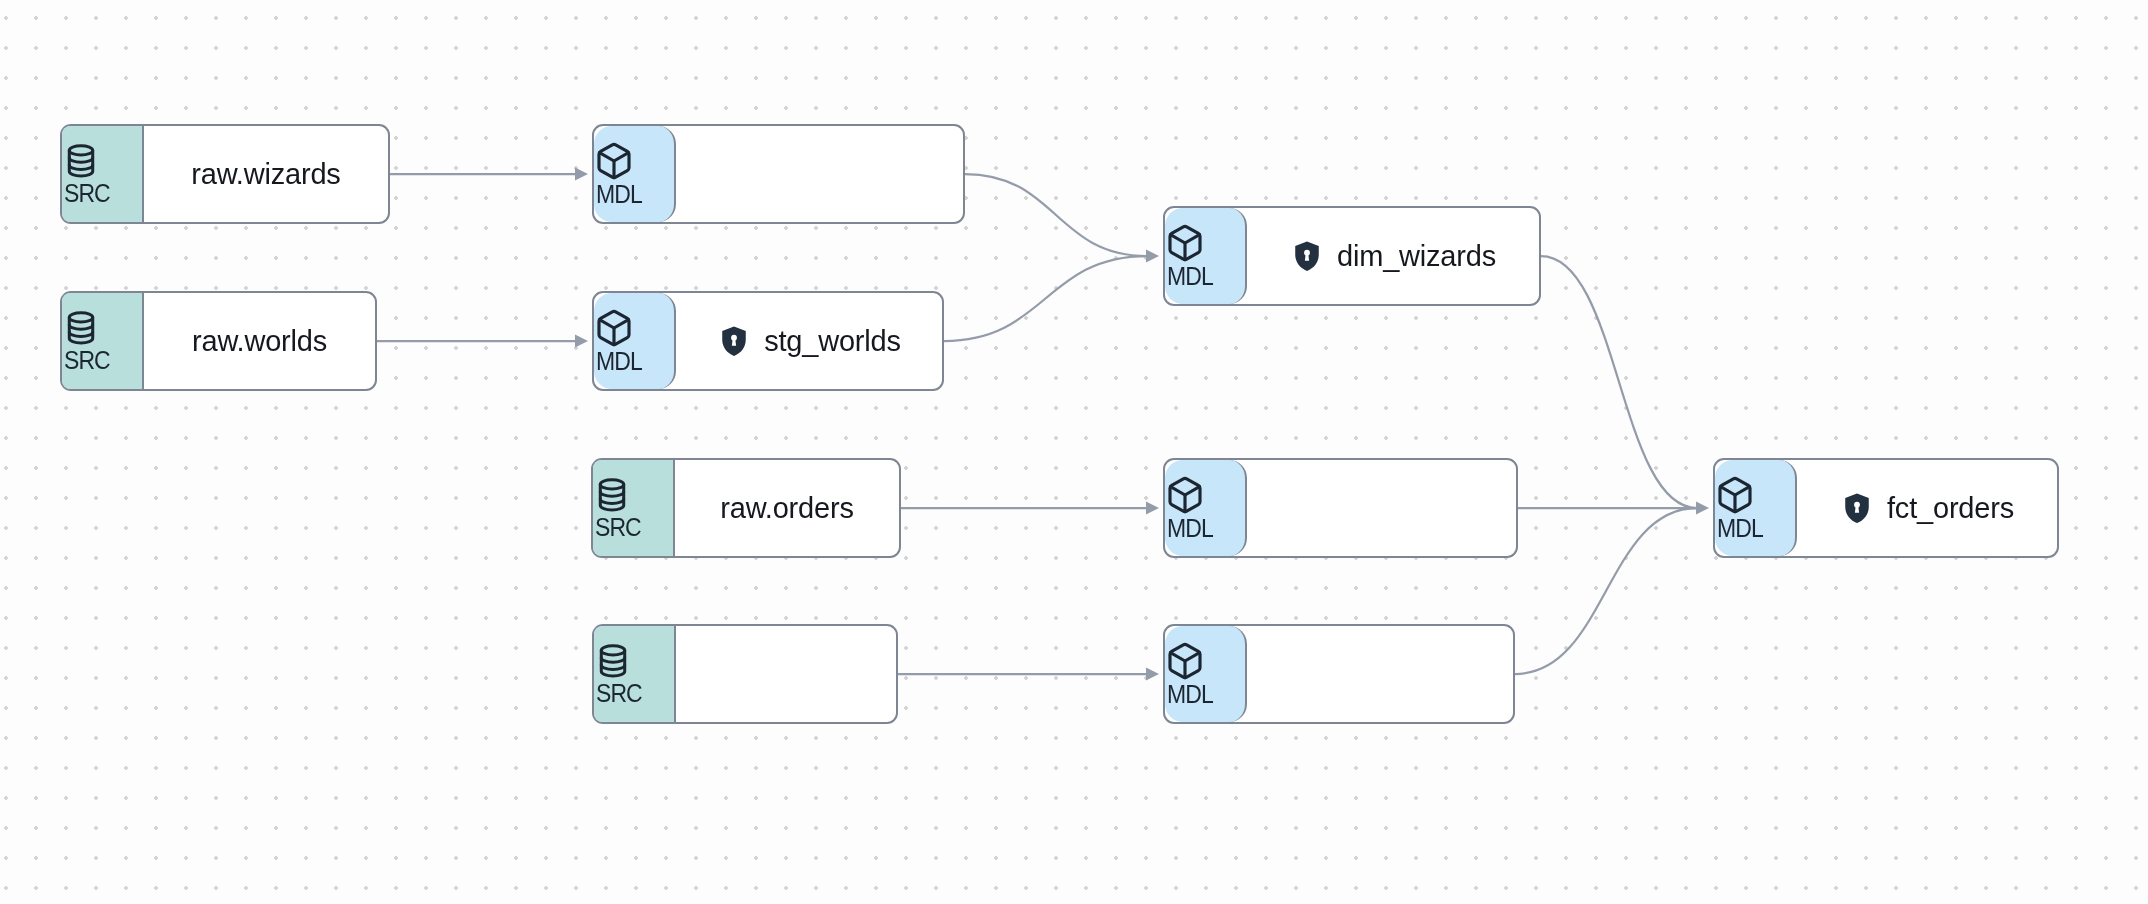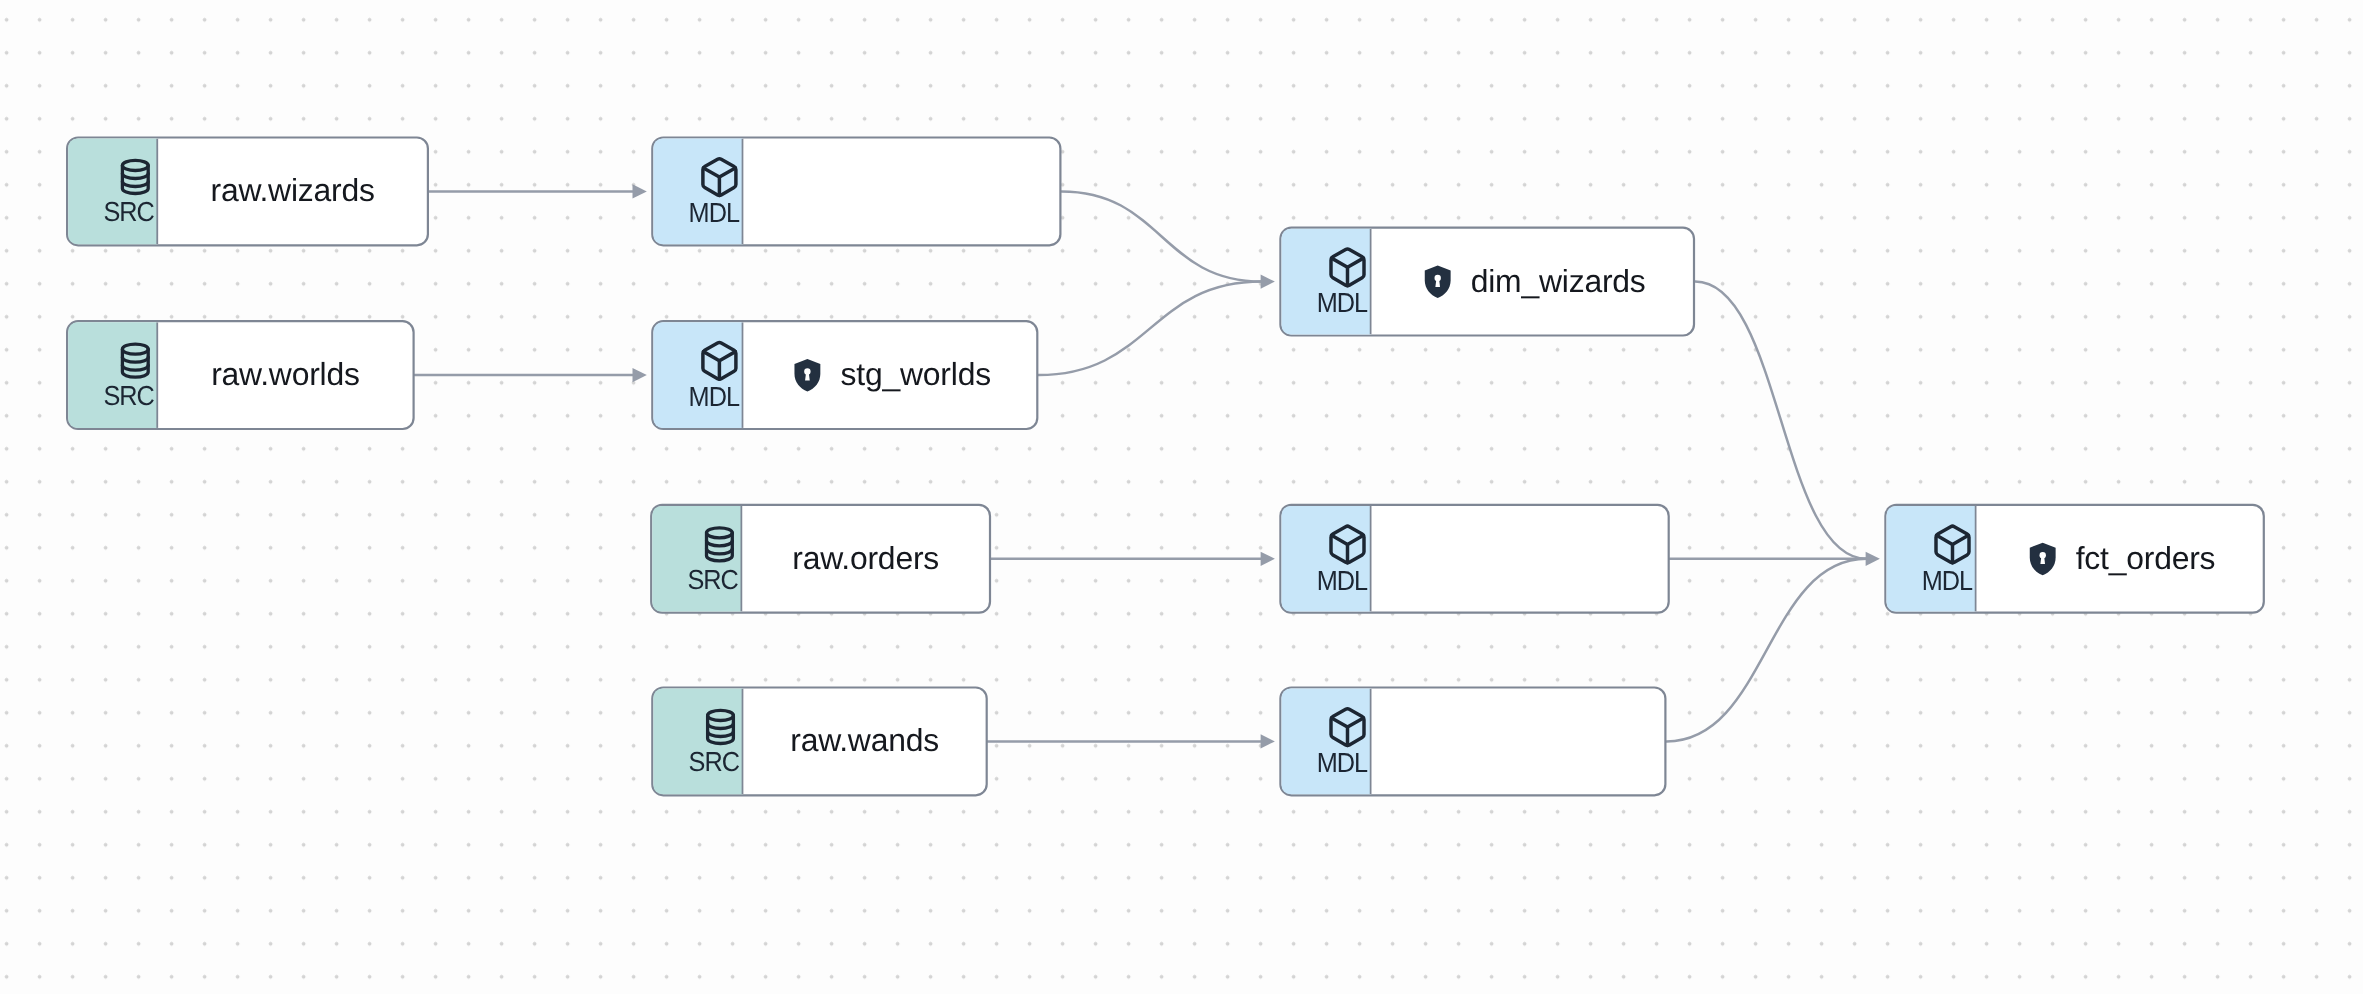--- a/index.html
+++ b/index.html
@@ -20,25 +20,25 @@
     position: absolute; height: 100px; display: flex; box-sizing: border-box;
     background: var(--node-bg, #fff);
     border: 2px solid var(--node-border, #7e8694);
     border-radius: 11px;
     cursor: pointer;
   }
   .badge {
     flex: 0 0 80px; width: 80px;
     border-right: 2px solid var(--node-border, #7e8694);
     border-radius: 8px 0 0 8px;
-    display: flex; flex-direction: column; align-items: flex-end; justify-content: center;
+    display: flex; flex-direction: column; align-items: flex-start; justify-content: center;
     gap: 0px;
   }
   .badge.src { background: var(--src-bg, #b9dfdc); }
-  .badge.mdl { background: var(--mdl-bg, #c8e6f9); }
+  .badge.mdl { background: var(--mdl-bg, #c8e6f9); border-radius: 18px; }
   .badge .glyph { display: block; line-height: 0; }
   .badge-label {
     font-size: 25px; font-weight: 500; letter-spacing: -1px;
     color: var(--ink, #1c2633); transform: scaleX(0.92); line-height: 1.05;
   }
   .node-body {
     flex: 1 1 auto; display: flex; align-items: center; justify-content: center;
     gap: 13px; padding: 16px 16px; min-width: 0;
   }
   .shield { display: block; line-height: 0; flex: 0 0 auto; }
@@ -169,23 +169,20 @@
       <div class="node" style="left: 592px; top: 624px; width: 306px;">
         <div class="badge src">
           <span class="glyph"><svg width="38" height="38" viewBox="0 0 24 24" fill="none" stroke="#1c2633" stroke-width="1.9" stroke-linecap="round" stroke-linejoin="round">
               <ellipse cx="12" cy="5.3" rx="7.4" ry="2.9"></ellipse>
               <path d="M4.6 5.3v13.2c0 1.6 3.31 2.9 7.4 2.9s7.4-1.3 7.4-2.9V5.3"></path>
               <path d="M4.6 9.9c0 1.6 3.31 2.9 7.4 2.9s7.4-1.3 7.4-2.9"></path>
               <path d="M4.6 14.5c0 1.6 3.31 2.9 7.4 2.9s7.4-1.3 7.4-2.9"></path>
             </svg></span>
           <span class="badge-label">SRC</span>
         </div>
-        <div class="node-body">
-          <span class="node-title">raw.wands</span>
-        </div>
       </div>
       <div class="node" style="left: 1163px; top: 624px; width: 352px;">
         <div class="badge mdl">
           <span class="glyph"><svg width="40" height="40" viewBox="0 0 24 24" fill="none" stroke="#1c2633" stroke-width="1.9" stroke-linecap="round" stroke-linejoin="round">
               <path d="M21 8a2 2 0 0 0-1-1.73l-7-4a2 2 0 0 0-2 0l-7 4A2 2 0 0 0 3 8v8a2 2 0 0 0 1 1.73l7 4a2 2 0 0 0 2 0l7-4A2 2 0 0 0 21 16Z"></path>
               <path d="m3.3 7 8.7 5 8.7-5"></path>
               <path d="M12 22V12"></path>
             </svg></span>
           <span class="badge-label">MDL</span>
         </div>

